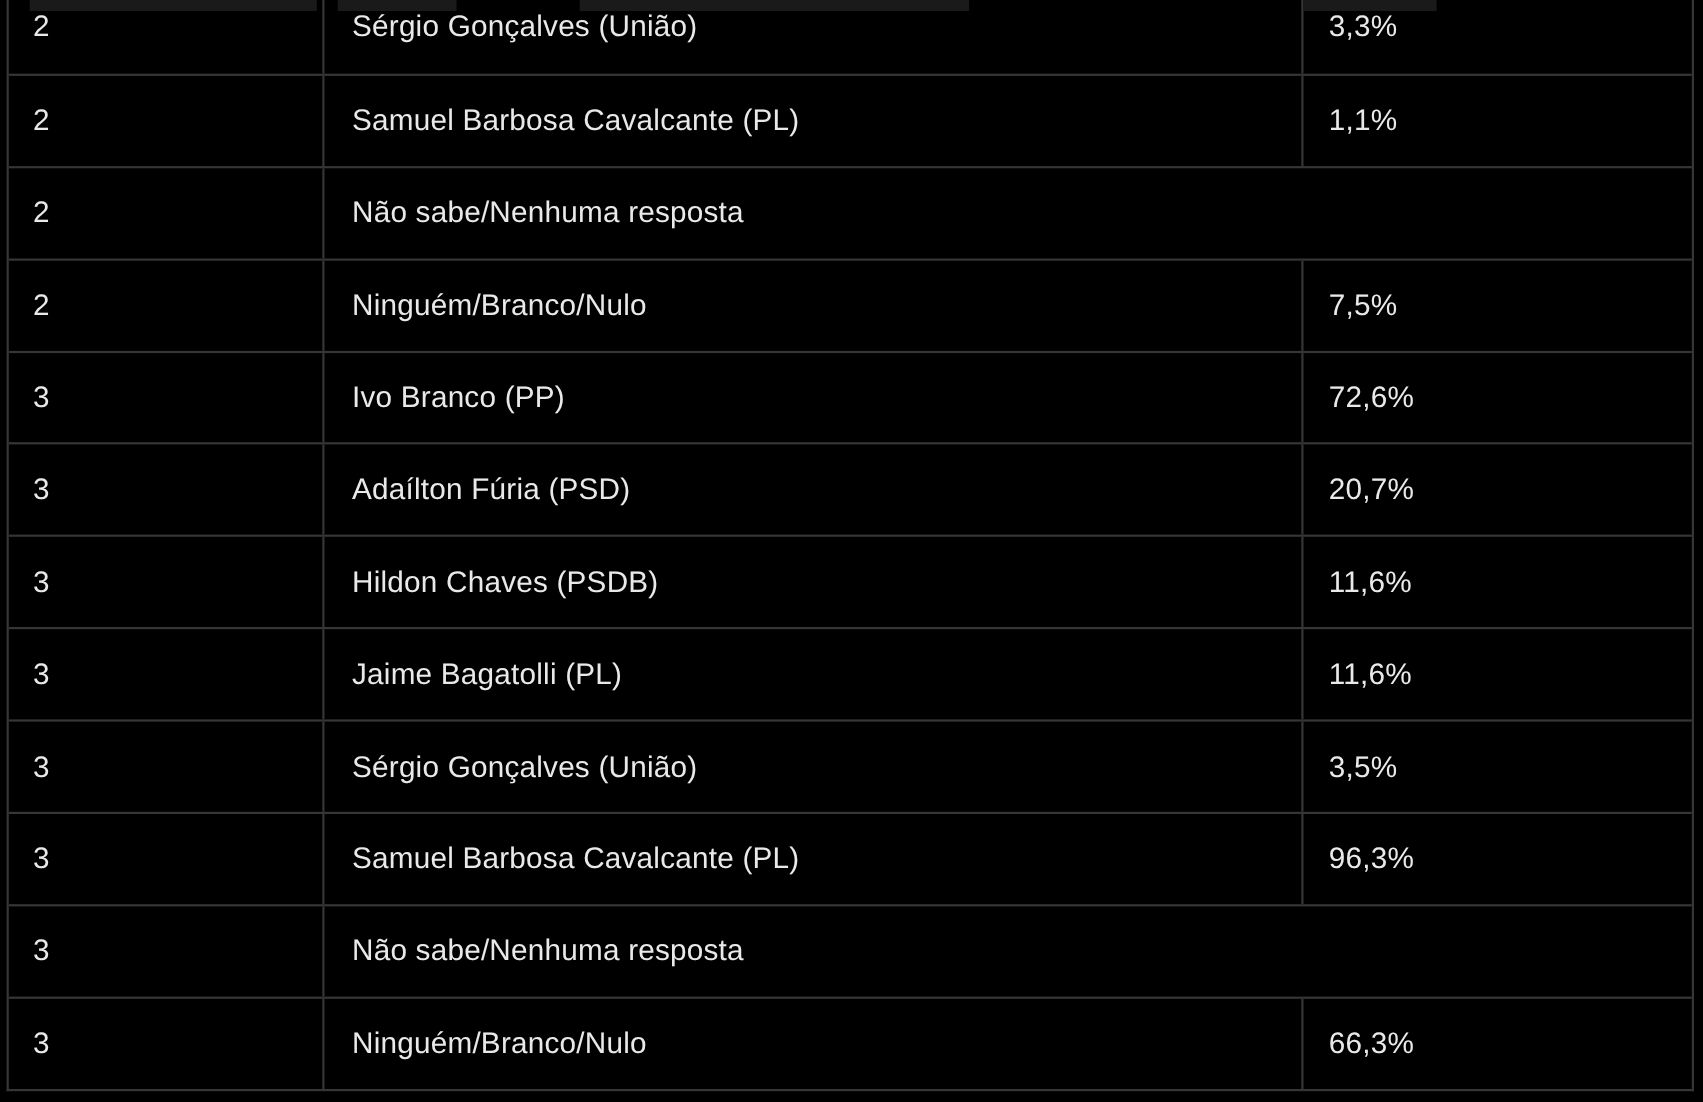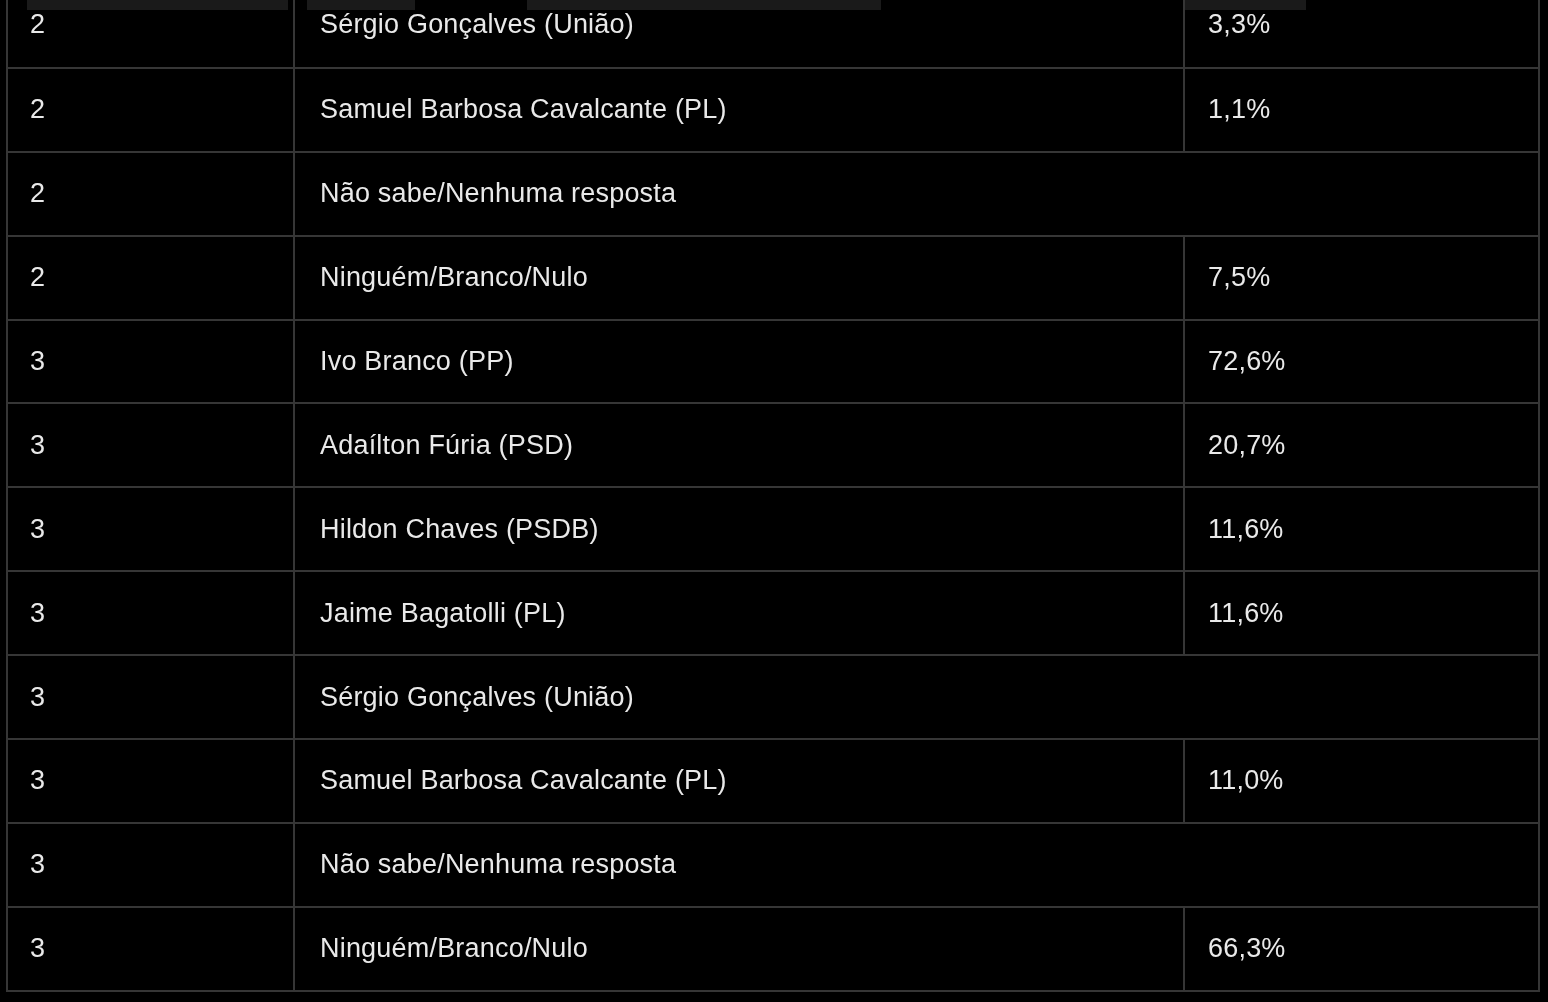--- a/index.html
+++ b/index.html
@@ -101,25 +101,26 @@
       <div class="cell c3">11,6%</div>
     </div>
     <div class="trow">
       <div class="cell c1">3</div>
       <div class="cell c2">Jaime Bagatolli (PL)</div>
       <div class="cell c3">11,6%</div>
     </div>
     <div class="trow">
       <div class="cell c1">3</div>
       <div class="cell c2">Sérgio Gonçalves (União)</div>
+      <div class="cell c3">3,5%</div>
     </div>
     <div class="trow">
       <div class="cell c1">3</div>
       <div class="cell c2">Samuel Barbosa Cavalcante (PL)</div>
-      <div class="cell c3">11,0%</div>
+      <div class="cell c3">96,3%</div>
     </div>
     <div class="trow">
       <div class="cell c1">3</div>
       <div class="cell c2">Não sabe/Nenhuma resposta</div>
     </div>
     <div class="trow">
       <div class="cell c1">3</div>
       <div class="cell c2">Ninguém/Branco/Nulo</div>
       <div class="cell c3">66,3%</div>
     </div>

